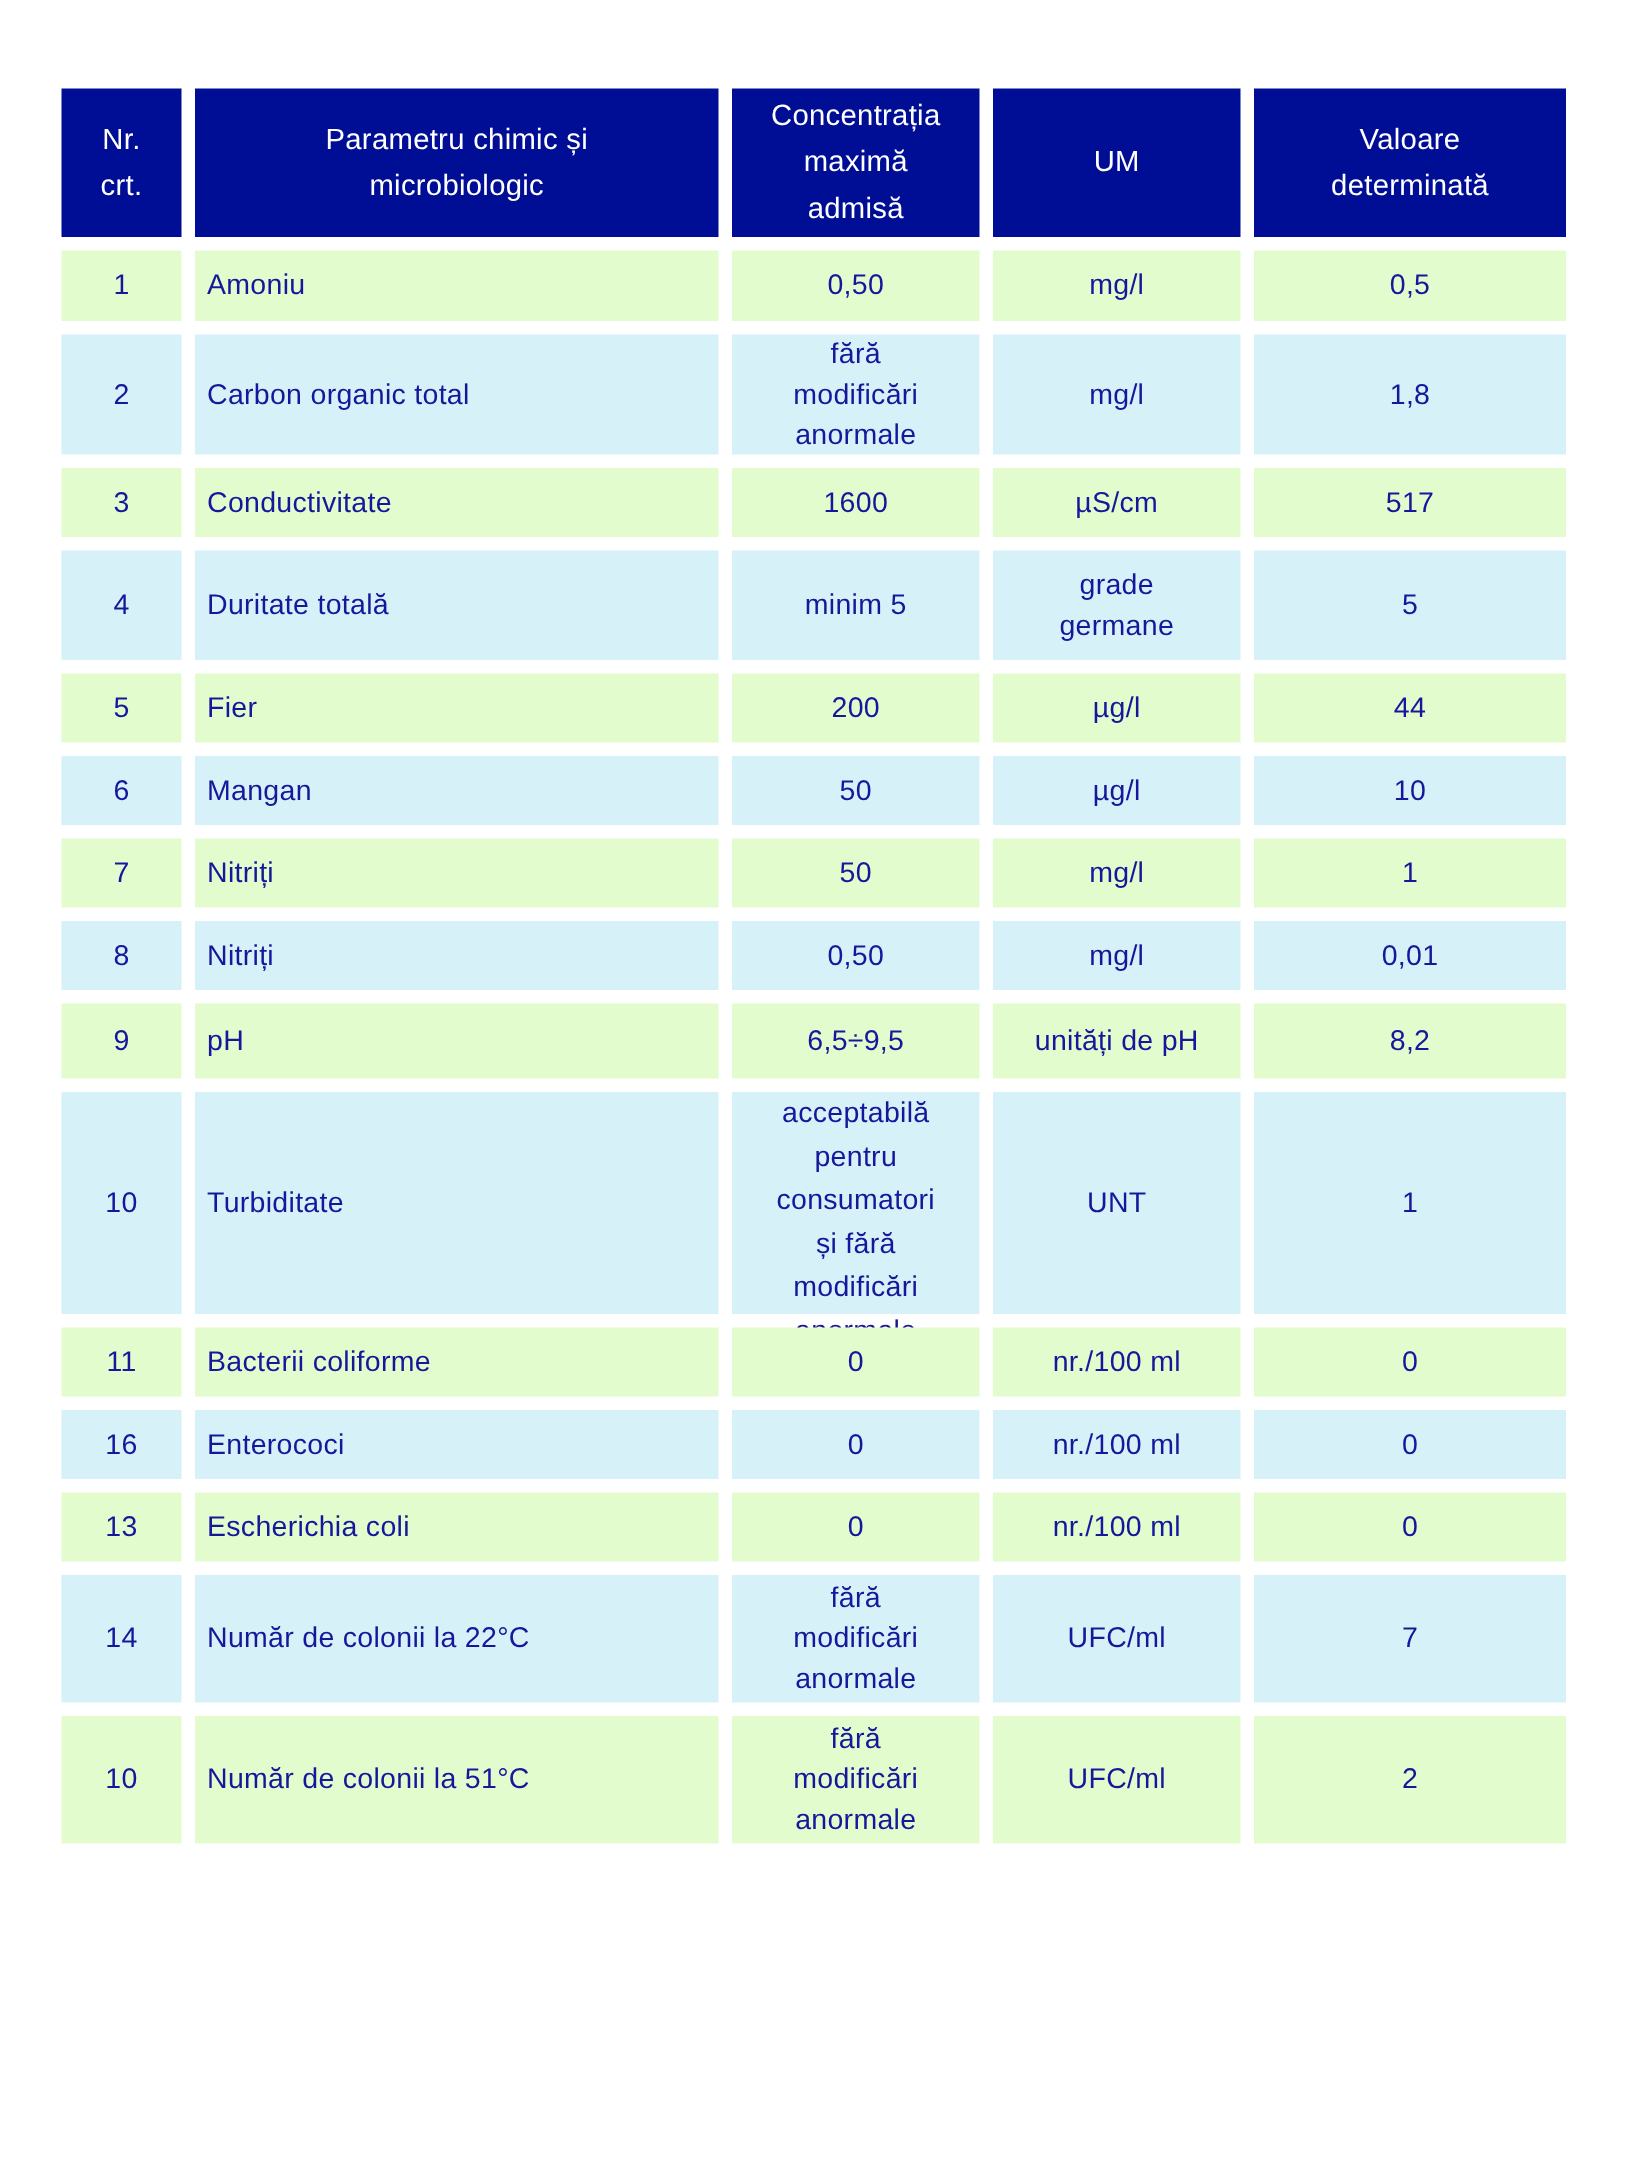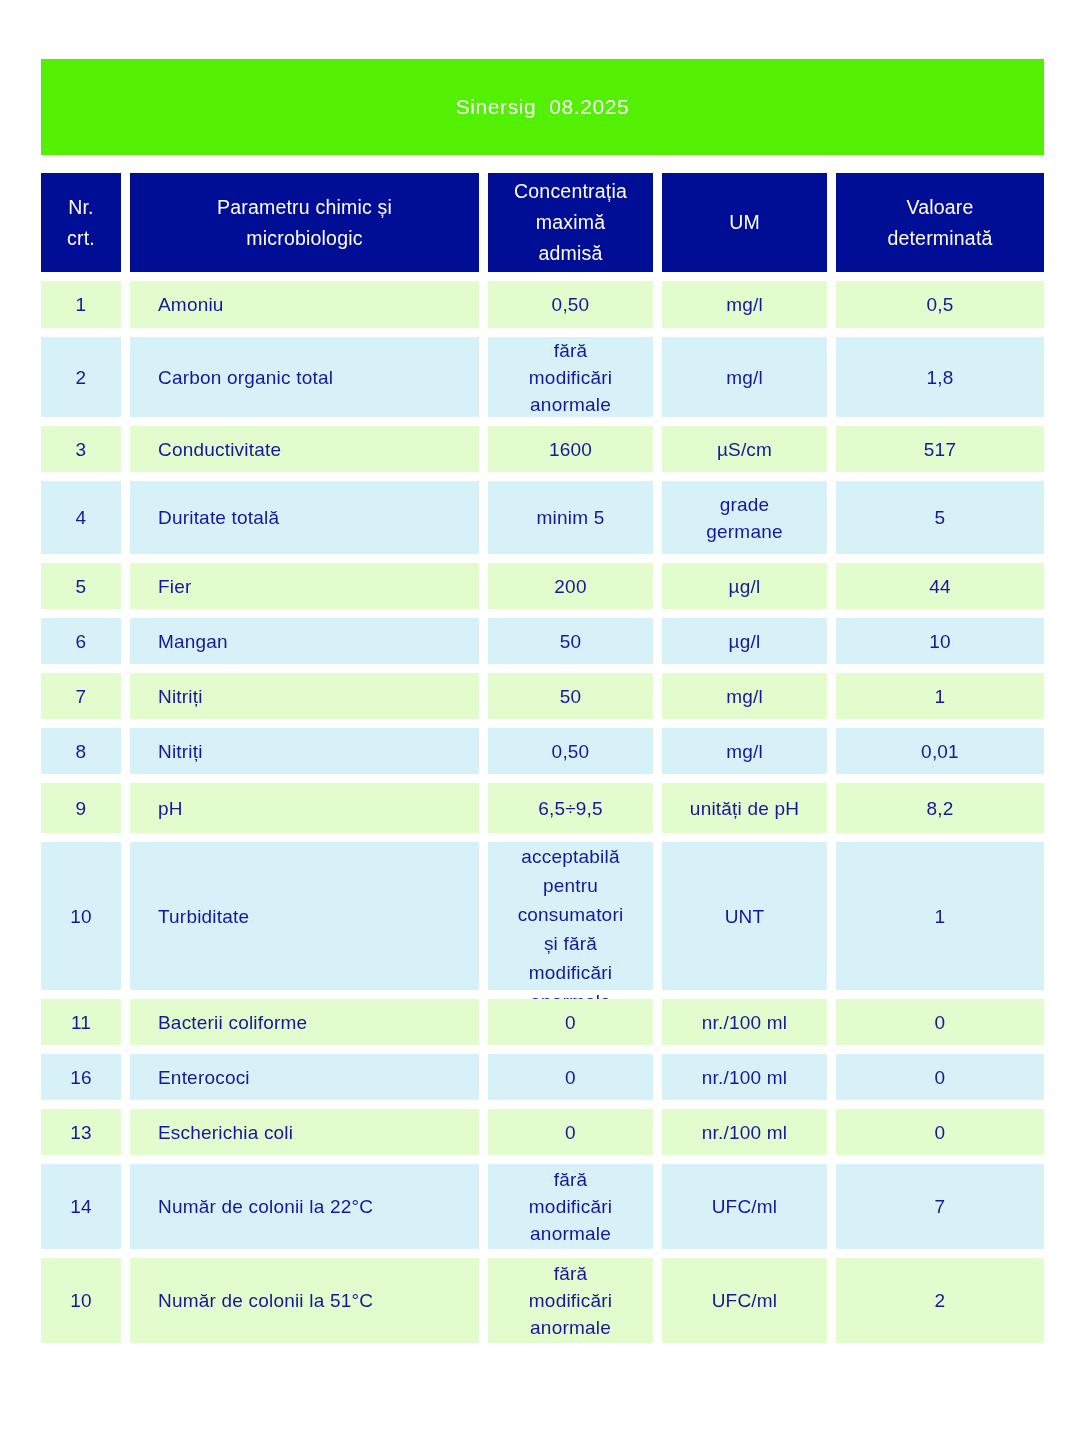--- a/index.html
+++ b/index.html
@@ -33,30 +33,27 @@
     font-size: 19px; font-weight: 500; letter-spacing: 0.2px;
     color: var(--text-navy, #17179b); line-height: 27px;
     overflow: visible;
   }
   .hcell {
     background: var(--header-navy, #000e96); color: #ffffff;
     line-height: 31px; font-size: 19.5px;
   }
   .green { background: var(--row-green, #e3fccd); }
   .blue  { background: var(--row-blue, #d6f2f8); }
-  .data.c1 { justify-content: flex-start; text-align: left; padding-left: 28px; }
+  .data.c1 { justify-content: flex-start; text-align: left; padding-left: 8px; }
   .overflow-top { align-items: flex-start; line-height: 29px; }
 </style>
 </head>
 <body>
 
 <div class="page">
-  <div class="title-bar">
-    <span class="title-text">Sinersig  08.2025</span>
-  </div>
   <div class="grid" id="grid">
       <div class="row"><div class="cell hcell c0">Nr.
 crt.</div><div class="cell hcell c1">Parametru chimic și
 microbiologic</div><div class="cell hcell c2">Concentrația
 maximă
 admisă</div><div class="cell hcell c3">UM</div><div class="cell hcell c4">Valoare
 determinată</div></div>
       <div class="row"><div class="cell data c0 green">1</div><div class="cell data c1 green">Amoniu</div><div class="cell data c2 green">0,50</div><div class="cell data c3 green">mg/l</div><div class="cell data c4 green">0,5</div></div>
       <div class="row"><div class="cell data c0 blue">2</div><div class="cell data c1 blue">Carbon organic total</div><div class="cell data c2 blue">fără
 modificări

